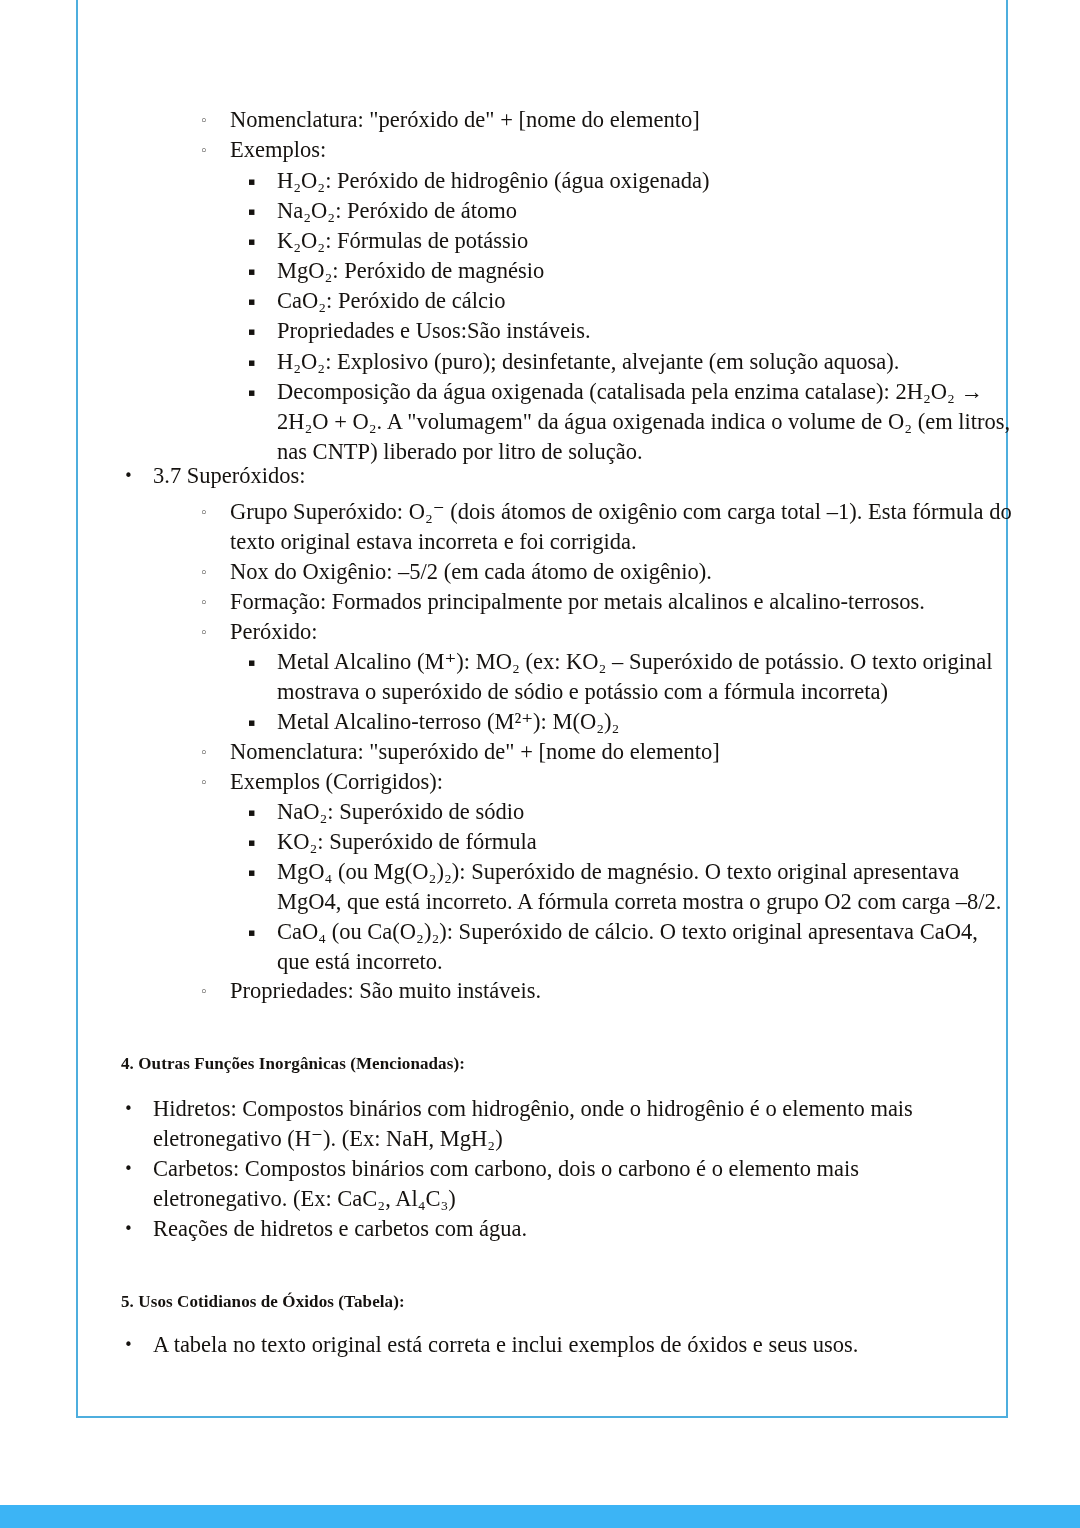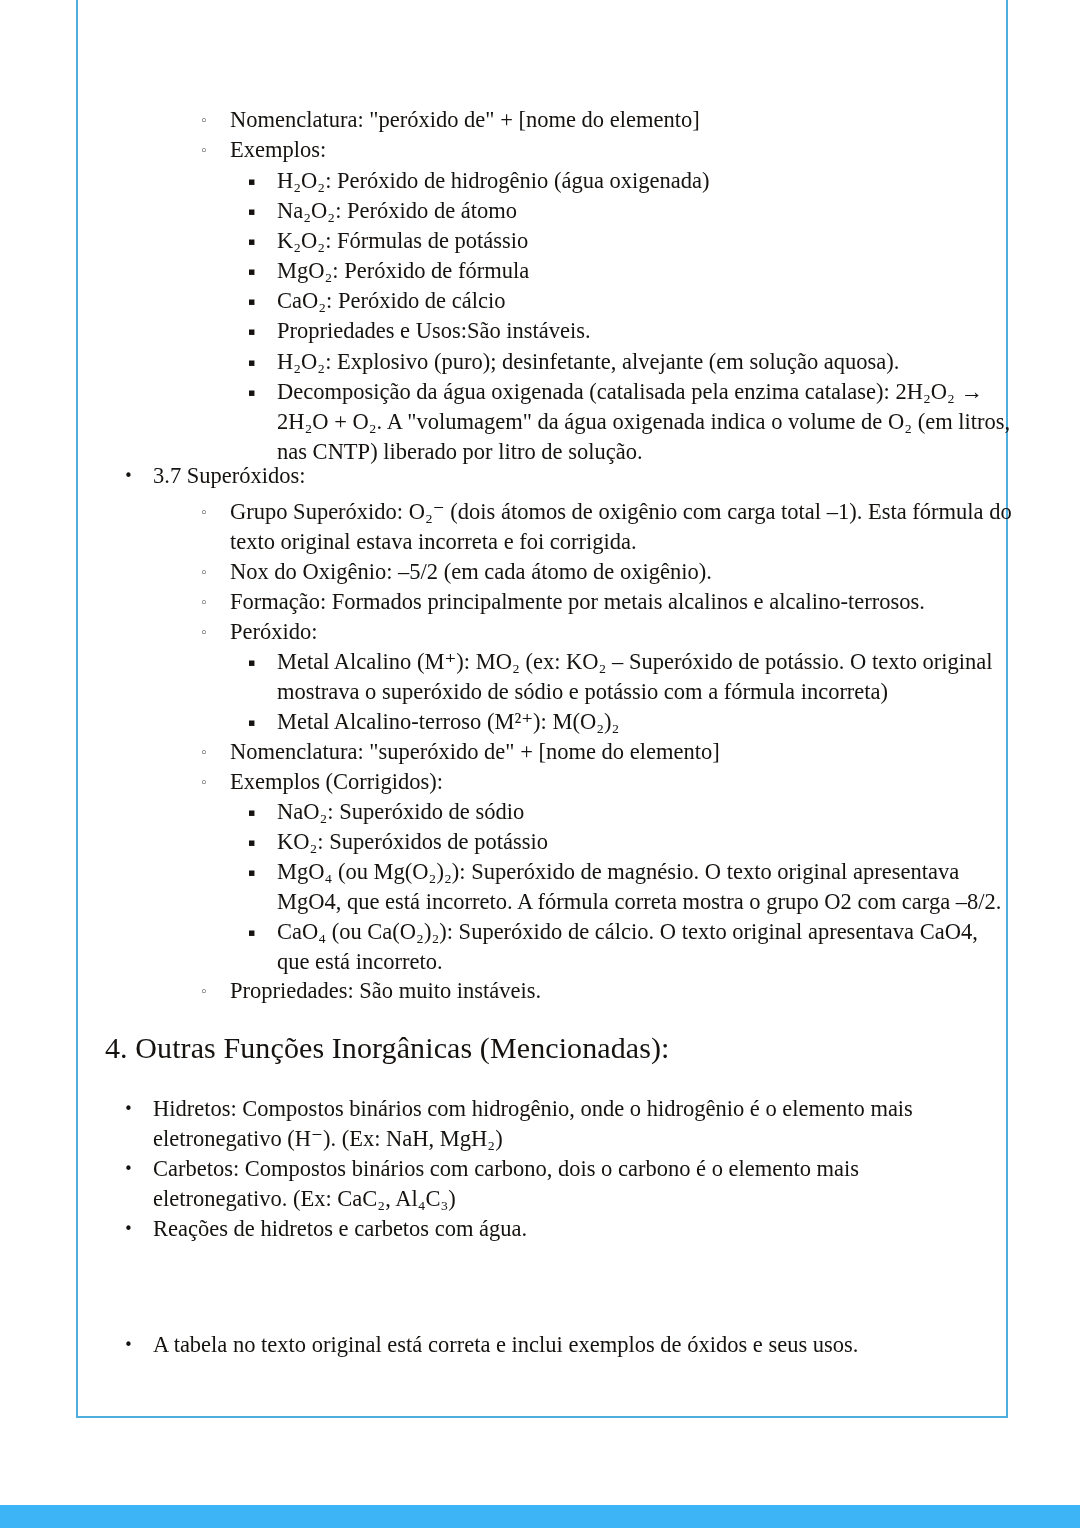--- a/index.html
+++ b/index.html
@@ -93,23 +93,23 @@
 
   
   .l3 > li.item { padding-left: 29px; }
   .l3 > li.item > .bullet { font-size: 11px; top: 1px; }
 
   .indent-l1 { margin-left: 0px; }
   .indent-l2 { margin-left: 48px; }
   .indent-l3 { margin-left: 48px; }
 
   h3.section-heading {
-    font-size: 30px;
-    font-weight: normal;
-    margin: 0;
+    font-size: 17px;
+    font-weight: bold;
+    margin: 16px;
     line-height: 30px;
     letter-spacing: 0.1px;
   }
 </style>
 </head>
 <body>
 
 <div id="page-frame"></div>
 
 <div id="content">
@@ -136,21 +136,21 @@
       <li class="item">
         <span class="bullet">▪</span>
         <span class="txt">Na₂O₂: Peróxido de átomo</span>
       </li>
       <li class="item">
         <span class="bullet">▪</span>
         <span class="txt">K₂O₂: Fórmulas de potássio</span>
       </li>
       <li class="item">
         <span class="bullet">▪</span>
-        <span class="txt">MgO₂: Peróxido de fórmula</span>
+        <span class="txt">MgO₂: Peróxido de magnésio</span>
       </li>
       <li class="item">
         <span class="bullet">▪</span>
         <span class="txt">CaO₂: Peróxido de cálcio</span>
       </li>
       <li class="item">
         <span class="bullet">▪</span>
         <span class="txt">Propriedades e Usos:São instáveis.</span>
       </li>
       <li class="item">
@@ -221,21 +221,21 @@
   </div>
 
   <div class="block indent-l3" style="left:200px; top:797px; width:766px;">
     <ul class="lvl l3">
       <li class="item">
         <span class="bullet">▪</span>
         <span class="txt">NaO₂: Superóxido de sódio</span>
       </li>
       <li class="item">
         <span class="bullet">▪</span>
-        <span class="txt">KO₂: Superóxidos de potássio</span>
+        <span class="txt">KO₂: Superóxido de fórmula</span>
       </li>
       <li class="item">
         <span class="bullet">▪</span>
         <span class="txt">MgO₄ (ou Mg(O₂)₂): Superóxido de magnésio. O texto original apresentava MgO4, que está incorreto. A fórmula correta mostra o grupo O2 com carga –8/2.</span>
       </li>
       <li class="item">
         <span class="bullet">▪</span>
         <span class="txt">CaO₄ (ou Ca(O₂)₂): Superóxido de cálcio. O texto original apresentava CaO4, que está incorreto.</span>
       </li>
     </ul>
@@ -262,20 +262,21 @@
         <span class="bullet">•</span>
         <span class="txt">Carbetos: Compostos binários com carbono, dois o carbono é o elemento mais eletronegativo. (Ex: CaC₂, Al₄C₃)</span>
       </li>
       <li class="item">
         <span class="bullet">•</span>
         <span class="txt">Reações de hidretos e carbetos com água.</span>
       </li>
     </ul>
   </div>
 
+  <h3 class="section-heading block" style="left:105px; top:1271px; width:860px;">5. Usos Cotidianos de Óxidos (Tabela):</h3>
 
   <div class="block indent-l1" style="left:124px; top:1330px; width:860px;">
     <ul class="lvl l1">
       <li class="item">
         <span class="bullet">•</span>
         <span class="txt">A tabela no texto original está correta e inclui exemplos de óxidos e seus usos.</span>
       </li>
     </ul>
   </div>
 

